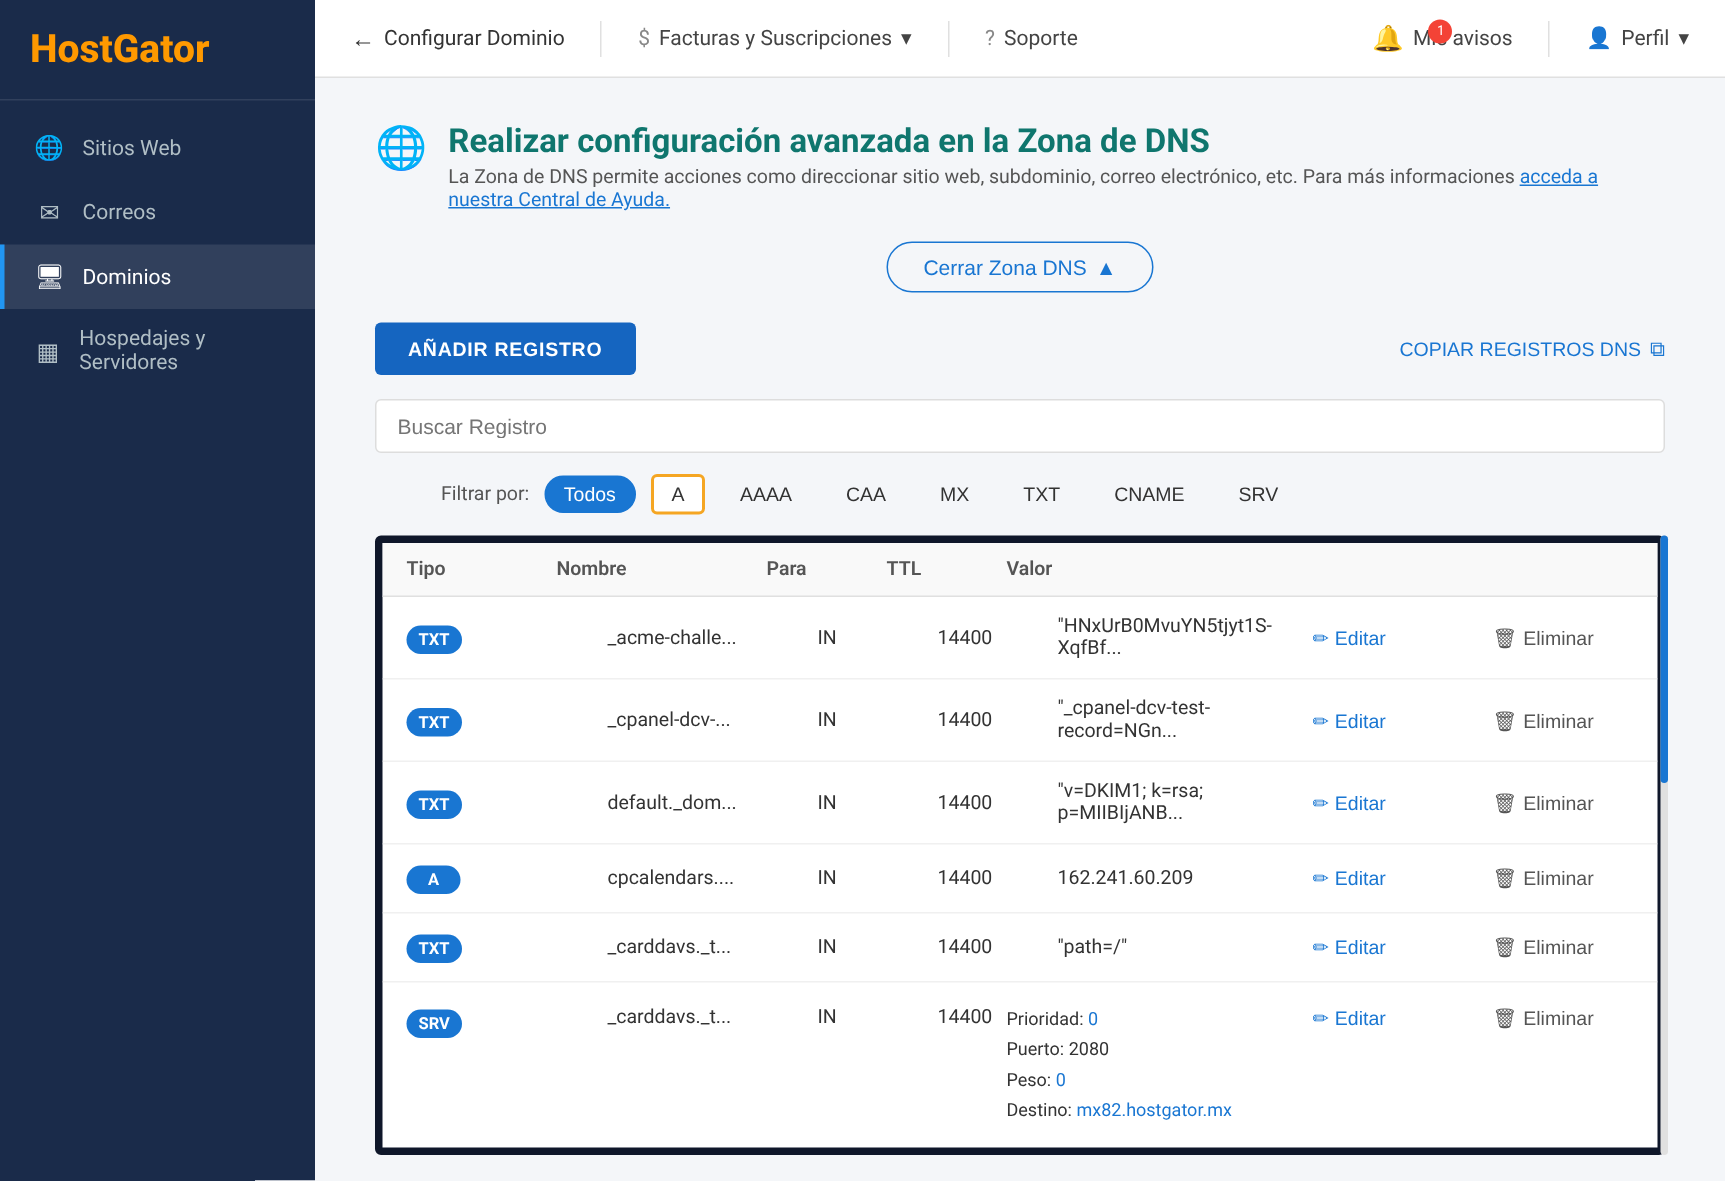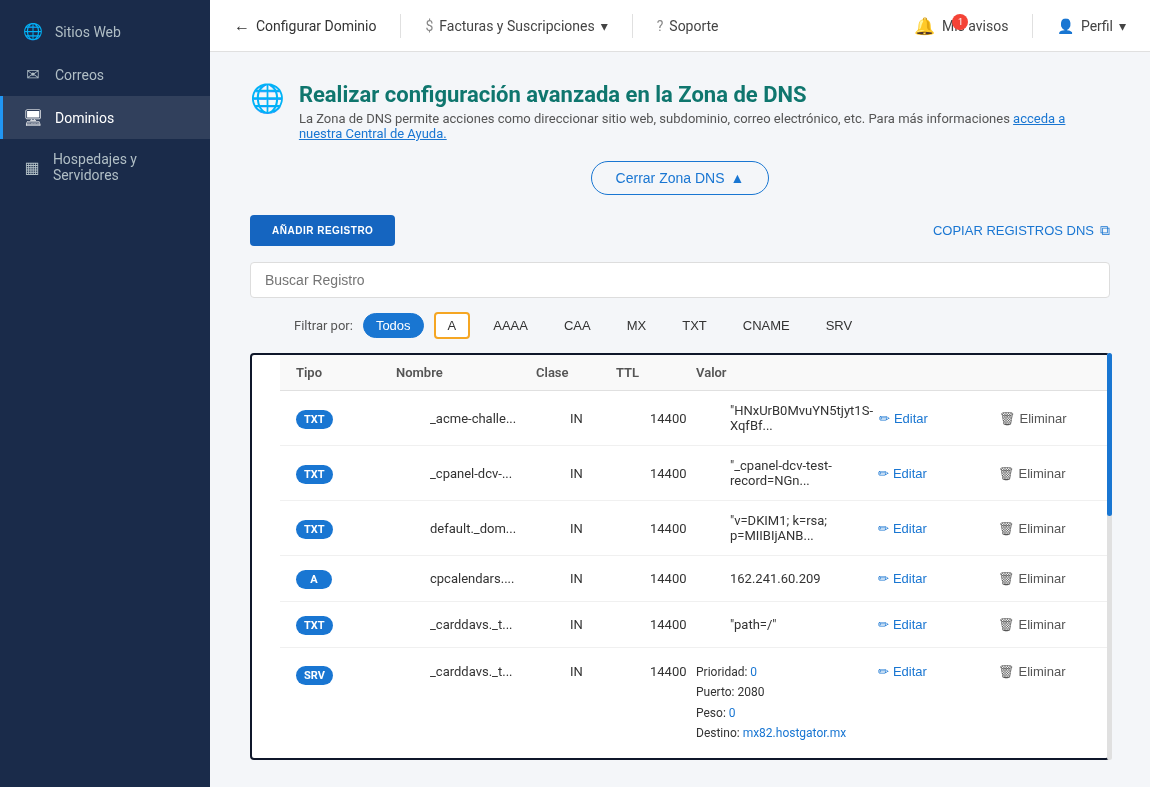--- a/index.html
+++ b/index.html
@@ -132,21 +132,21 @@
       align-items: center;
       justify-content: space-between;
       margin-bottom: 16px;
     }
     .add-record-btn {
       background: #1565c0;
       color: #fff;
       border: none;
       padding: 10px 22px;
       border-radius: 4px;
-      font-size: 10px;
+      font-size: 13px;
       font-weight: 700;
       cursor: pointer;
       letter-spacing: 0.5px;
     }
     .copy-dns-btn {
       display: flex;
       align-items: center;
       gap: 6px;
       background: transparent;
       border: none;
@@ -193,25 +193,24 @@
     }
     .filter-btn.active-a {
       border: 2px solid #f5a623;
       color: #333;
       background: #fff;
     }
 
     
     .dns-table {
       background: #fff;
-      border: 2px solid #0f172a;
+      border: 5px solid #0f172a;
       border-radius: 4px;
       overflow: hidden;
       width: 100%;
-      padding-left: 28px;
     }
     .dns-table-header {
       display: grid;
       grid-template-columns: 100px 140px 80px 80px 1fr 120px 100px;
       background: #f9f9f9;
       border-bottom: 1px solid #e0e0e0;
       padding: 10px 16px;
     }
     .dns-table-header span {
       font-size: 13px;
@@ -259,20 +258,23 @@
 
     .srv-value { font-size: 12px; color: #333; line-height: 1.7; }
     .srv-value .link { color: #1976d2; }
 
     .table-wrapper { position: relative; }
   </style>
 </head>
 <body>
 
 <div class="sidebar">
+  <div class="sidebar-logo">
+    <span>Host</span><span style="color:#f90">Gator</span>
+  </div>
   <nav class="sidebar-nav">
     <div class="sidebar-item">
       <span class="icon">🌐</span>
       <span>Sitios Web</span>
     </div>
     <div class="sidebar-item">
       <span class="icon">✉</span>
       <span>Correos</span>
     </div>
     <div class="sidebar-item active">
@@ -383,21 +385,21 @@
       </button>
     </div>
 
     
     <div class="table-wrapper">
       <div class="dns-table">
 
         <div class="dns-table-header">
           <span>Tipo</span>
           <span>Nombre</span>
-          <span>Clase</span>
+          <span>Para</span>
           <span>TTL</span>
           <span>Valor</span>
           <span></span>
           <span></span>
         </div>
 
         <div class="dns-table-row">
           <span><span class="record-badge badge-txt">TXT</span></span>
           <span class="cell-text">_acme-challe...</span>
           <span class="cell-text">IN</span>

